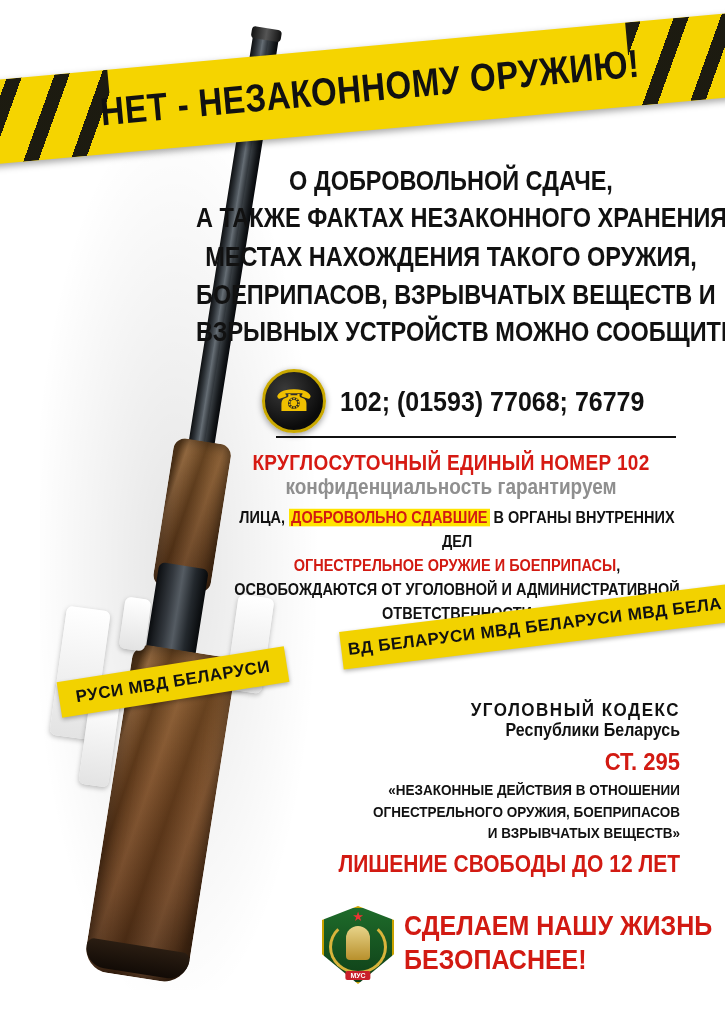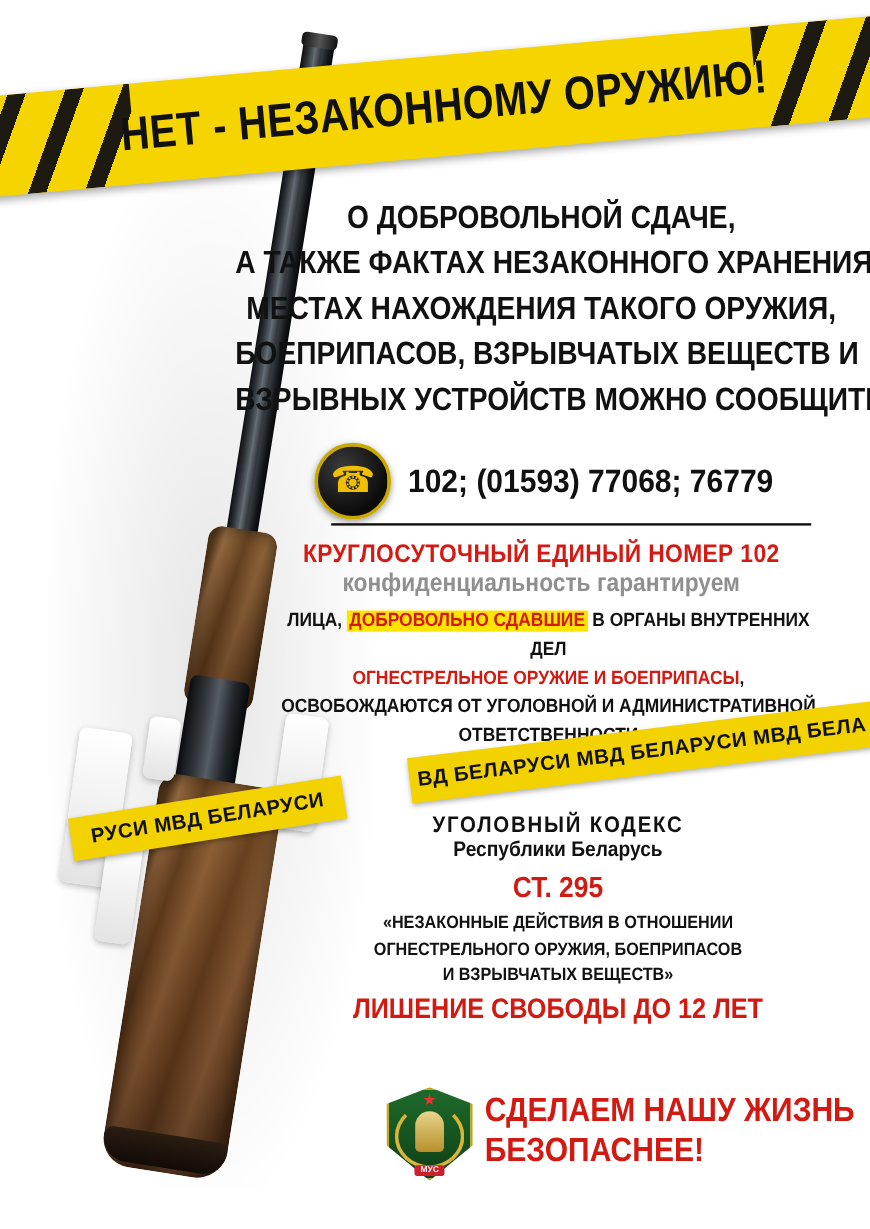--- a/index.html
+++ b/index.html
@@ -81,21 +81,21 @@
   .red-line{position:absolute;left:196px;width:510px;text-align:center;
      color:#d61a13;font-weight:bold;transform:scaleY(1.12);}
   .l-24h{top:452px;font-size:19px;letter-spacing:.3px;}
   .l-conf{top:476px;font-size:19px;color:#8f8f8f;}
 
   .block-law{position:absolute;left:232px;top:512px;width:450px;text-align:center;
     color:#111;font-size:14.5px;font-weight:bold;line-height:1.5;transform:scaleY(1.1);}
   .hl{background:#ffe400;color:#d21a12;padding:0 2px;}
   .red{color:#d21a12;}
 
-  .uk{position:absolute;left:250px;top:678px;width:430px;text-align:center;color:#111;}
+  .uk{position:absolute;left:250px;top:700px;width:430px;text-align:right;color:#111;}
   .uk .t1{font-size:17px;font-weight:bold;letter-spacing:1.5px;transform:scaleY(1.1);}
   .uk .t2{font-size:16px;font-weight:bold;margin-top:2px;transform:scaleY(1.1);}
   .uk .t3{font-size:22px;font-weight:bold;color:#d21a12;margin-top:9px;transform:scaleY(1.1);}
   .uk .t4{font-size:13.5px;font-weight:bold;margin-top:8px;line-height:1.45;transform:scaleY(1.1);}
   .uk .t5{font-size:21px;font-weight:bold;color:#d21a12;margin-top:10px;transform:scaleY(1.12);}
 
   
   .emblem{position:absolute;left:322px;top:906px;width:72px;height:78px;}
   .em-shield{position:absolute;inset:0;background:linear-gradient(180deg,#1e6b2a,#0f3f18);
     clip-path:polygon(50% 0,100% 18%,100% 62%,50% 100%,0 62%,0 18%);

